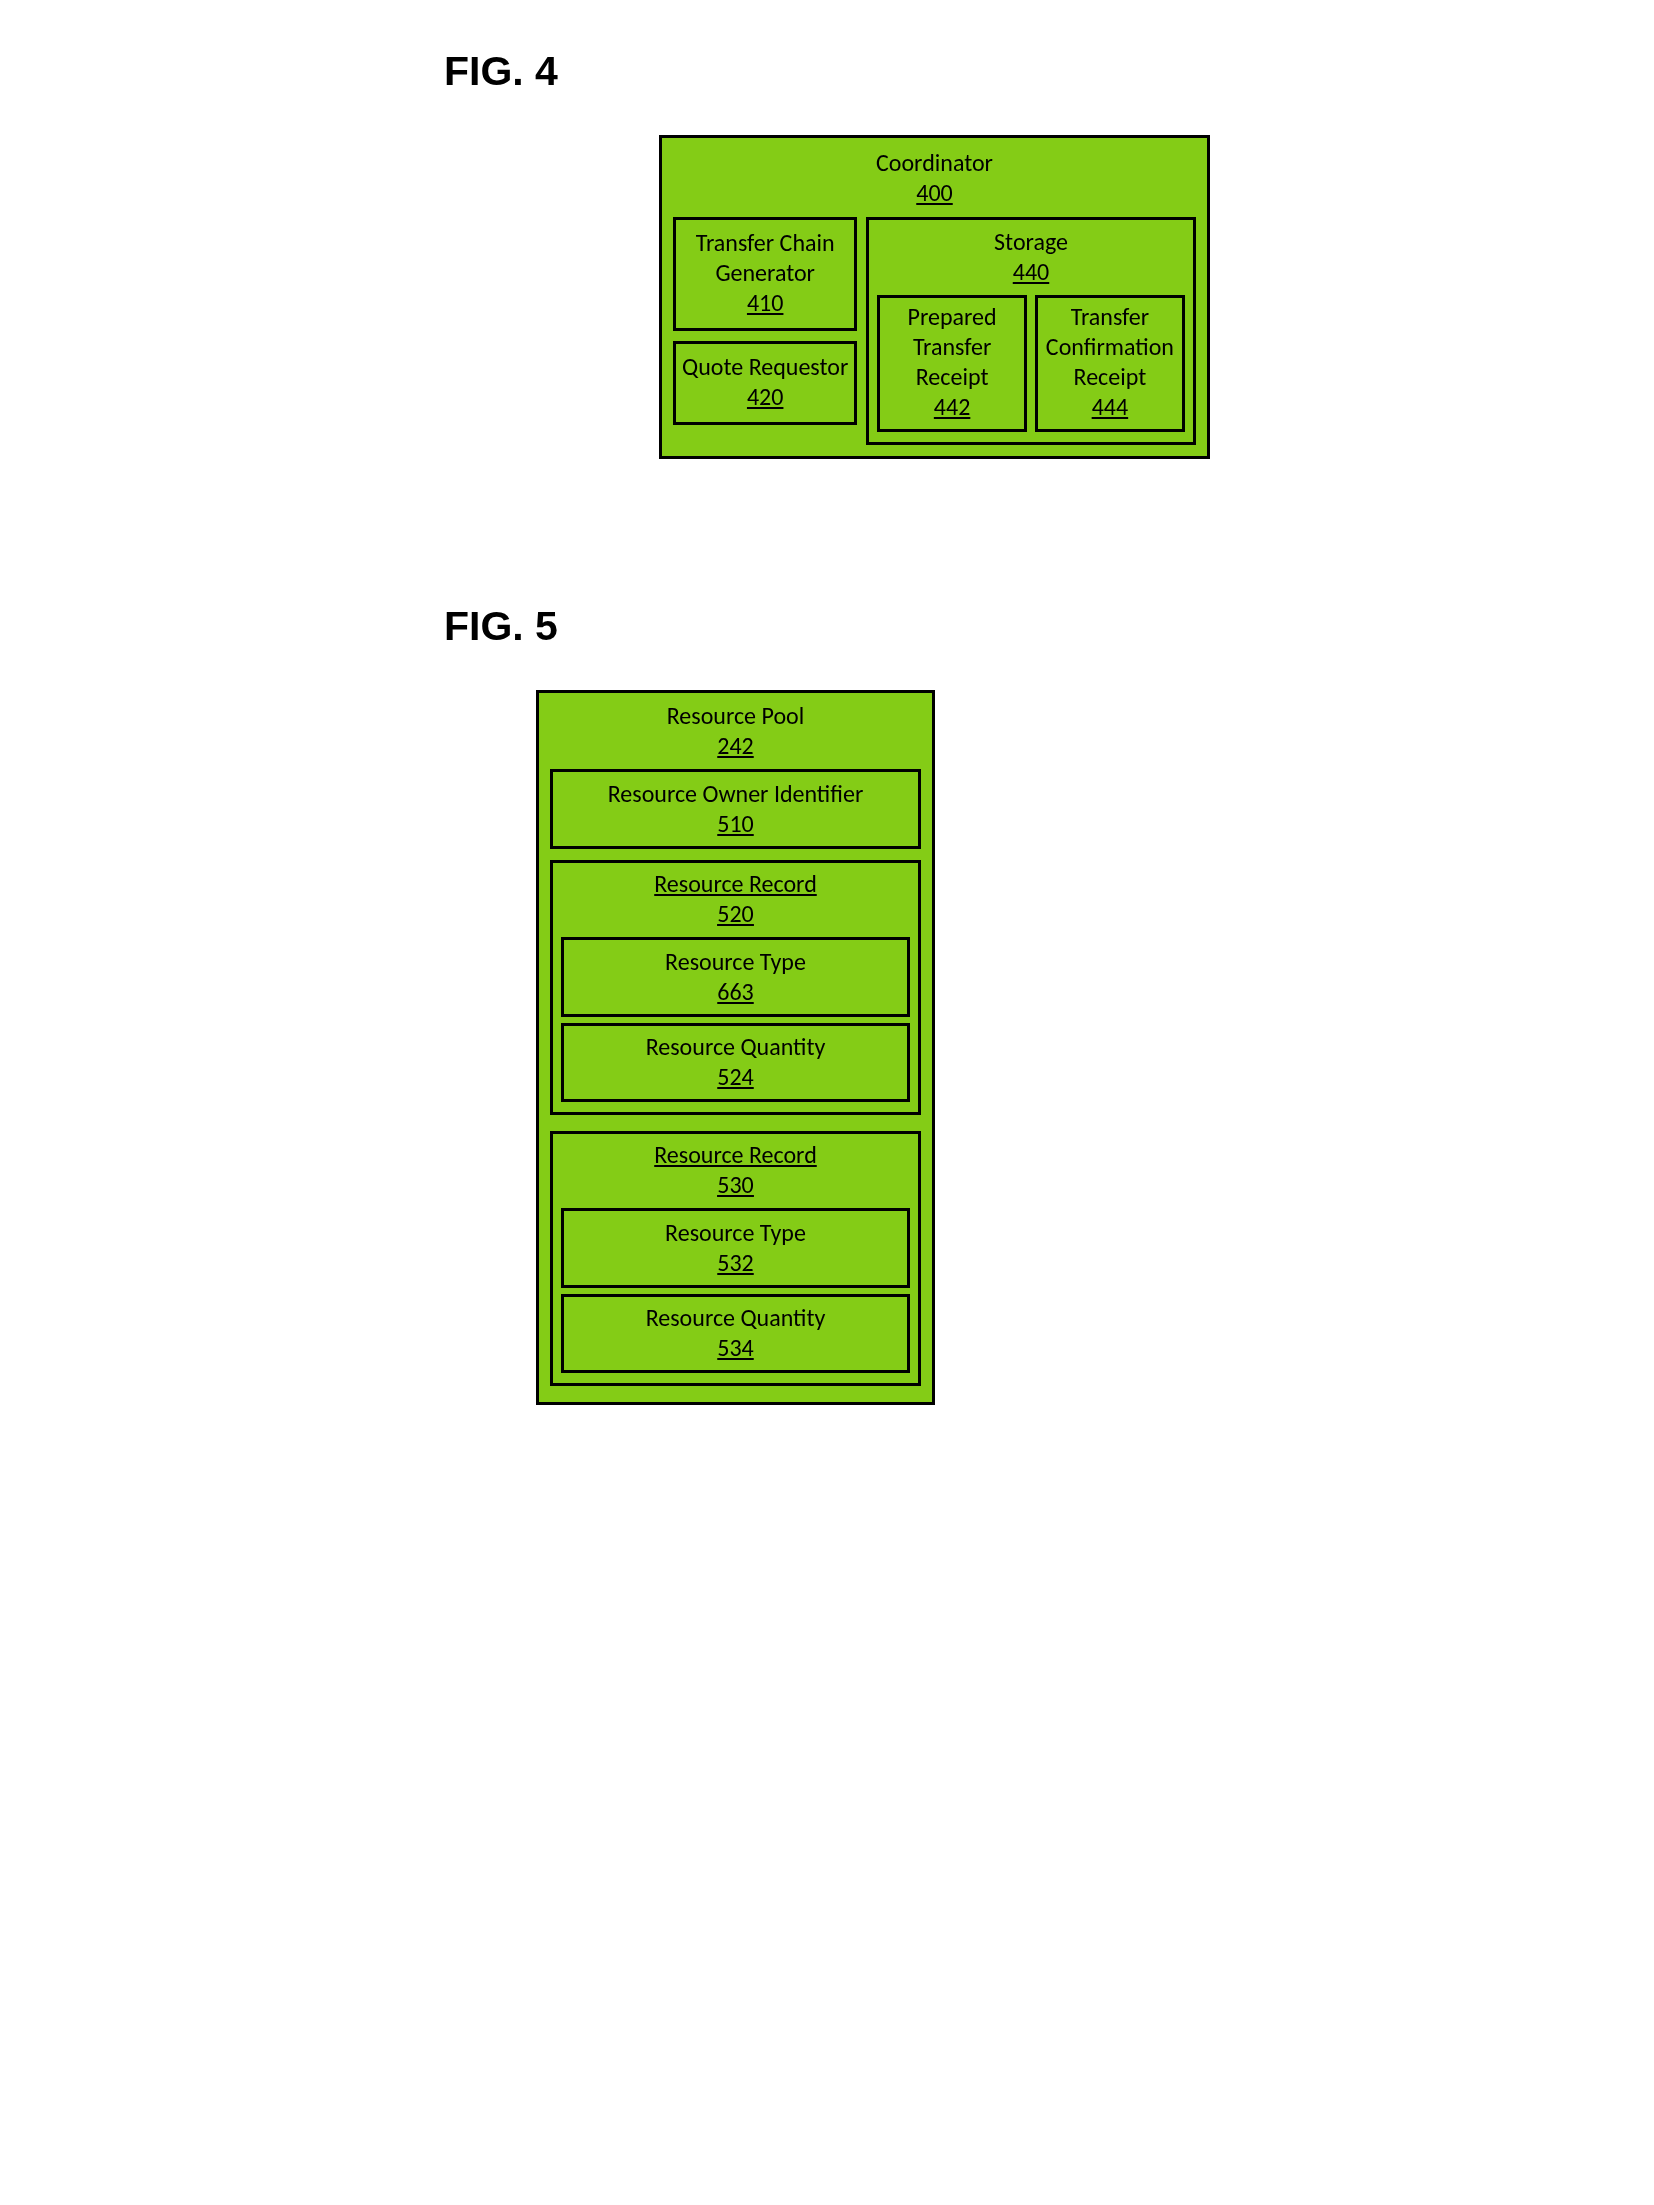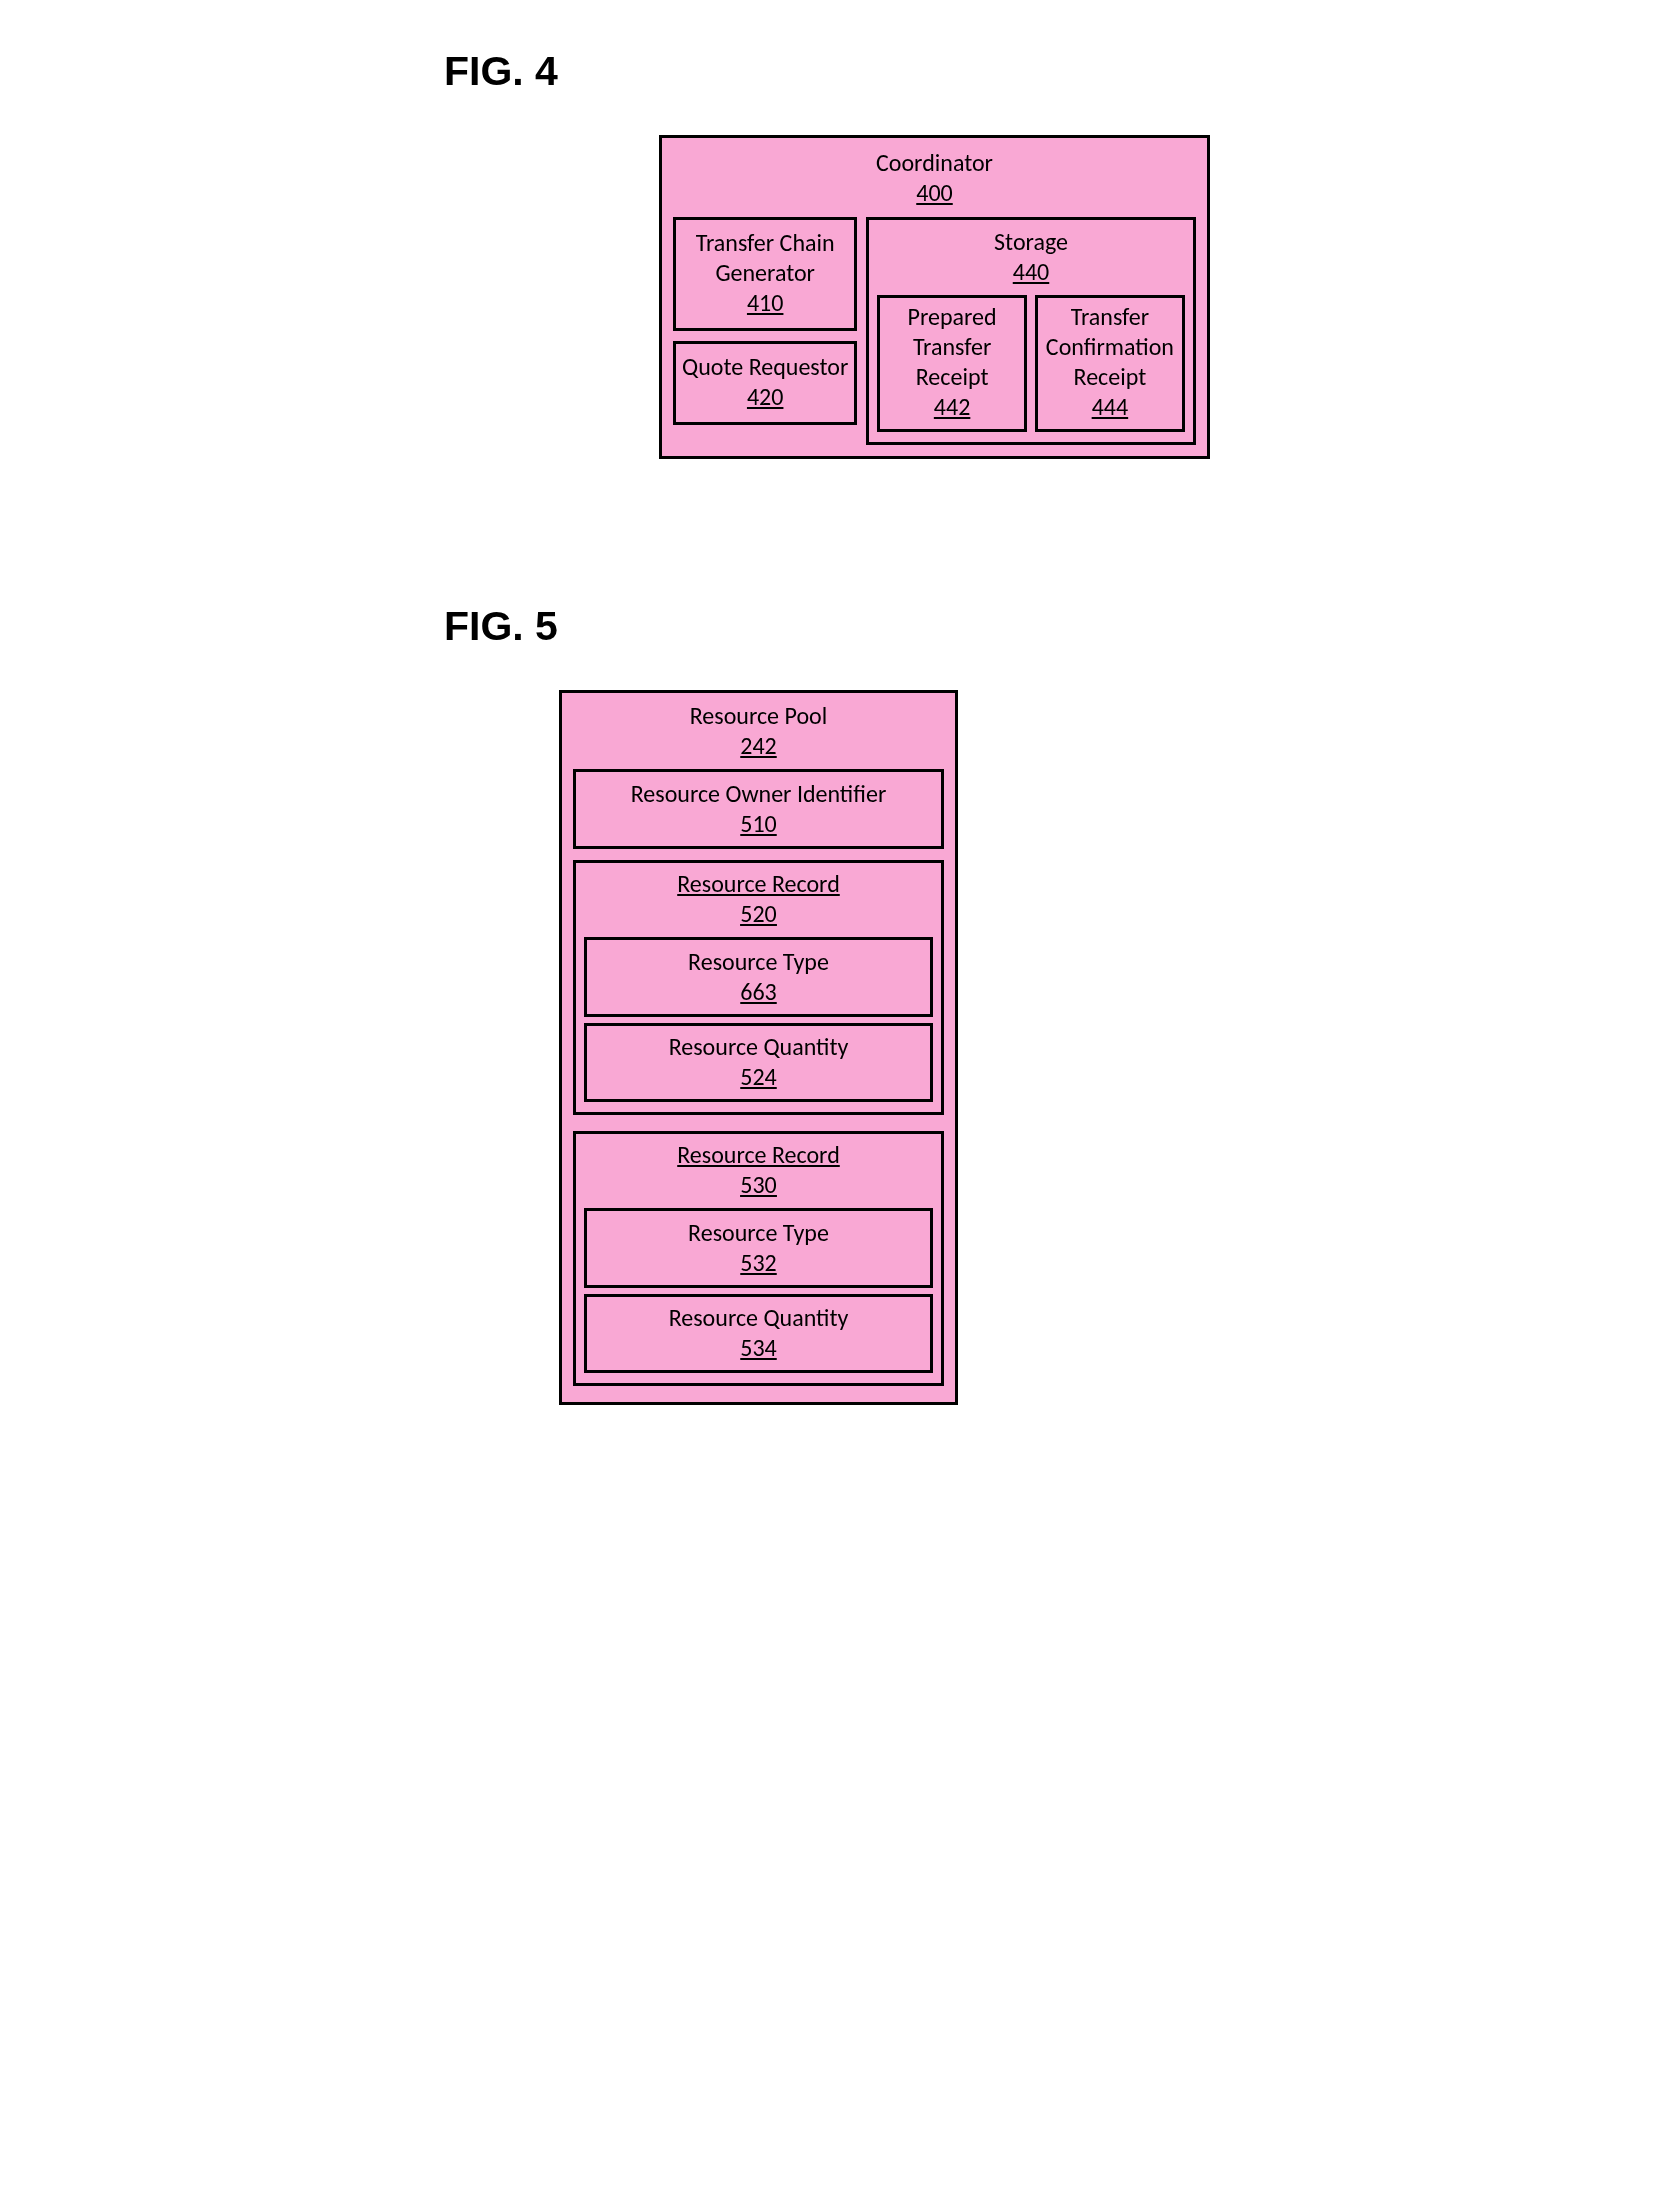--- a/index.html
+++ b/index.html
@@ -17,21 +17,21 @@
   }
   .fig-label {
     font-family: Liberation Sans, sans-serif;
     font-weight: bold;
     font-size: 41px;
     margin-bottom: 40px;
   }
   .box {
     border: 3.2px solid #000;
     text-align: center;
-    background: #f9a8d4;
+    background: #84cc16;
   }
   .title-line { line-height: 1.25; }
   .ref-num { text-decoration: underline; font-weight: 400; }
   .label { font-weight: 400; }
 
   
   .fig4-wrap { margin-left: 215px; margin-bottom: 144px; }
   .coordinator {
     width: 551px;
     padding: 9.6px 11.2px 11.2px 11.2px;
@@ -52,21 +52,21 @@
     padding: 6.4px 8px 9.6px 8px;
   }
   .storage-header { margin-bottom: 8px; }
   .storage-row { display: flex; gap: 8px; }
   .storage-row .box {
     flex: 1;
     padding: 4.8px 3.2px 8px 3.2px;
   }
 
   
-  .fig5-wrap { margin-left: 115px; }
+  .fig5-wrap { margin-left: 92px; }
   .pool {
     width: 399px;
     padding: 8px 11.2px 16px 11.2px;
   }
   .pool-header { margin-bottom: 8px; }
   .row-box {
     width: 100%;
     padding: 6.4px 4.8px 8px 4.8px;
     margin-bottom: 11.2px;
   }

